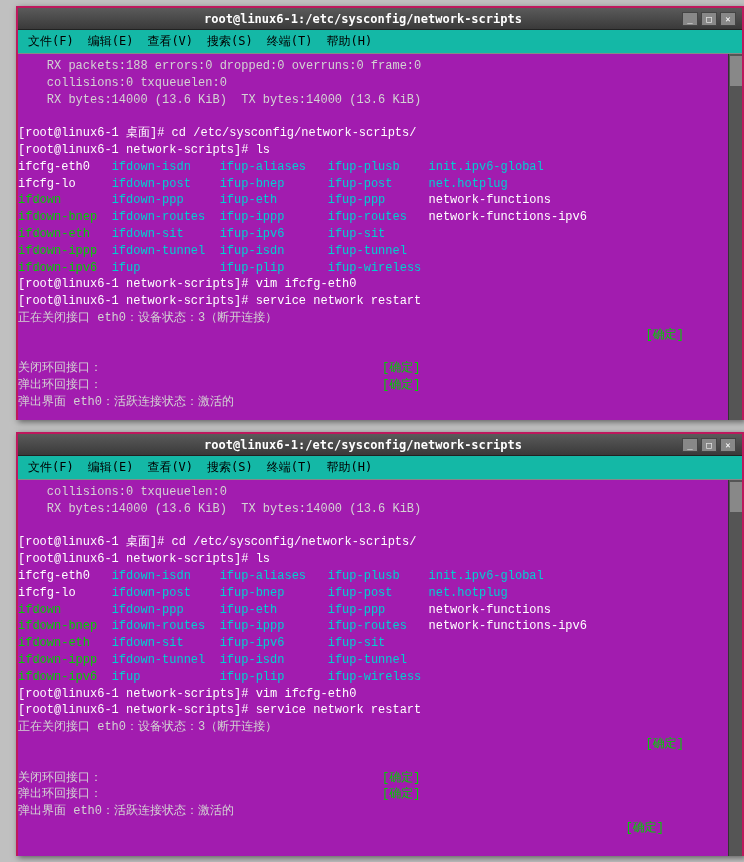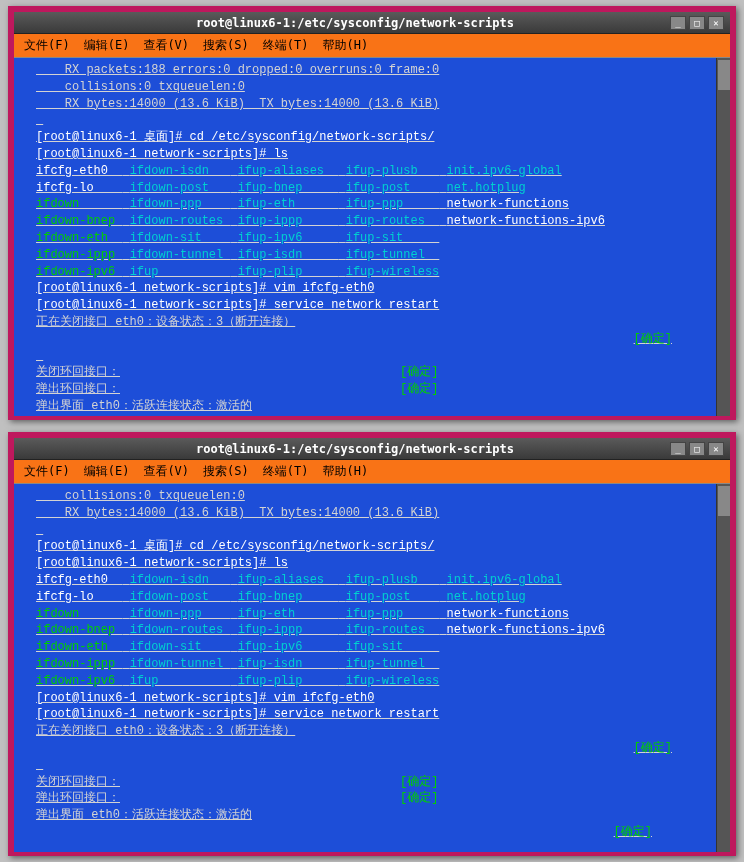--- a/index.html
+++ b/index.html
@@ -9,22 +9,23 @@
       background: #c0c0c0;
       font-family: monospace;
       font-size: 12px;
       overflow: hidden;
       position: relative;
     }
 
     .terminal-window {
       position: absolute;
       background: #1a1a1a;
-      border: 6px solid #be185d;
+      border: 2px solid #be185d;
       box-shadow: 2px 2px 6px rgba(0,0,0,0.5);
+      margin-left: 8px;
     }
 
     .title-bar {
       background: linear-gradient(to bottom, #5a5a5a, #3a3a3a);
       color: #fff;
       padding: 2px 6px;
       display: flex;
       align-items: center;
       justify-content: space-between;
       height: 22px;
@@ -50,45 +51,44 @@
       border: 1px solid #444;
       color: #fff;
       font-size: 9px;
       display: flex;
       align-items: center;
       justify-content: center;
       cursor: pointer;
     }
 
     .menu-bar {
-      background: #f97316;
+      background: #14b8a6;
       color: #000;
       display: flex;
       gap: 2px;
       padding: 2px 4px;
       font-size: 12px;
       border-bottom: 1px solid #888;
       align-items: center;
     }
 
     .menu-item {
       padding: 1px 6px;
       cursor: pointer;
     }
 
     .terminal-body {
-      background: #1d4ed8;
+      background: #a21caf;
       color: #d3d3d3;
-      padding: 4px 22px;
+      padding: 4px 0;
       overflow: hidden;
       font-size: 12px;
       line-height: 1.4;
       font-family: 'Courier New', monospace;
       position: relative;
-      text-decoration: underline;
     }
 
     .scrollbar {
       position: absolute;
       right: 0;
       top: 0;
       width: 14px;
       height: 100%;
       background: #555;
       border-left: 1px solid #333;

